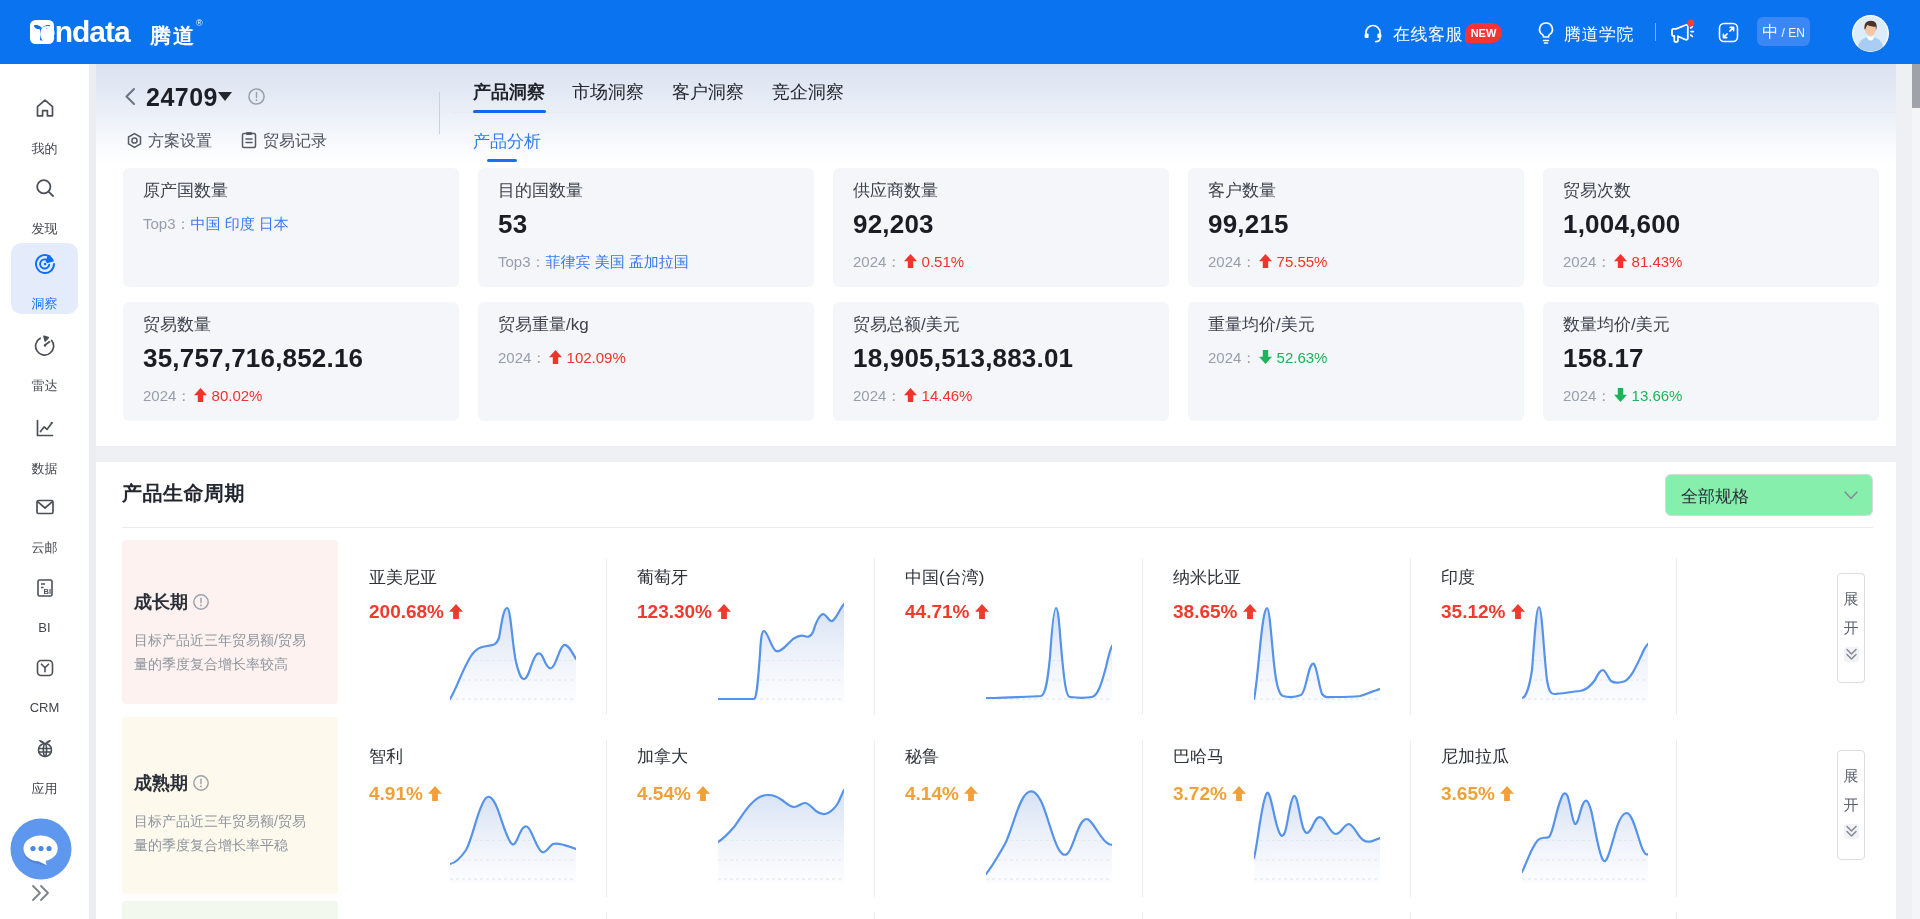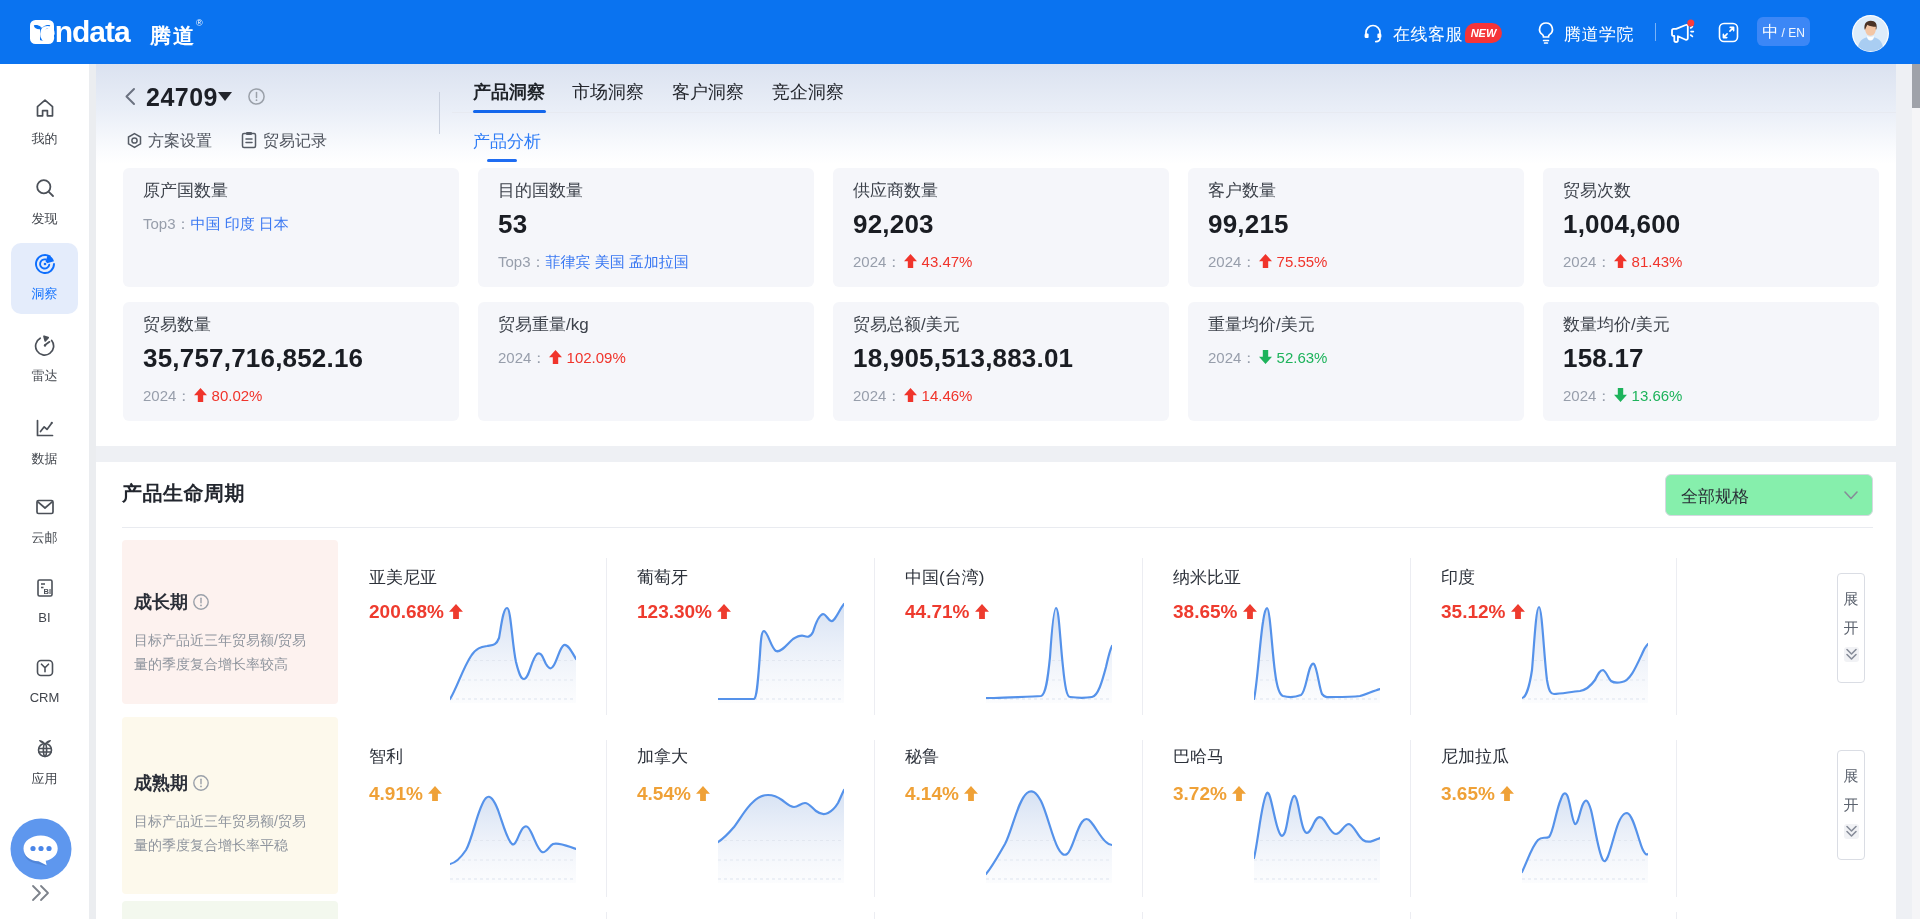--- a/index.html
+++ b/index.html
@@ -2,21 +2,21 @@
 <html><head><meta charset="utf-8">
 <style>
 *{margin:0;padding:0;box-sizing:border-box}
 html,body{width:1920px;height:919px;overflow:hidden}
 body{font-family:"Liberation Sans",sans-serif;background:#eef0f4;position:relative}
 .abs{position:absolute}
 .nav{position:absolute;left:0;top:0;width:1920px;height:64px;background:#0a73f0}
 .side{position:absolute;left:0;top:64px;width:89px;height:855px;background:#fff}
 .sstrip{position:absolute;left:89px;top:64px;width:7px;height:855px;background:#ebedf0}
 .sitem{position:absolute;left:0;width:89px;text-align:center;color:#41454c;font-size:13px}
-.sitem .lab{margin-top:10px}
+.sitem .lab{margin-top:20px}
 .sact{position:absolute;left:11px;width:67px;height:71px;background:#e4ecfb;border-radius:10px}
 .panel{position:absolute;background:#fff}
 .card{position:absolute;width:336px;height:119px;background:#f5f6fa;border-radius:6px;padding:11px 20px}
 .ct{font-size:17px;color:#3d424b}
 .cn{font-size:26px;font-weight:bold;color:#1a1d23;margin-top:7px;letter-spacing:.2px}
 .cb{font-size:15px;color:#979eab;margin-top:13px}
 .cb .lk{color:#3a78f2}
 .red{color:#f0342b}.grn{color:#1db35b}.org{color:#efa137}
 .tab{position:absolute;top:80px;font-size:18px;color:#23262d}
 .cell-name{font-size:17px;color:#2c313a}
@@ -46,21 +46,21 @@
 <div class="abs" style="left:39px;top:15px;color:#fff;font-size:30px;font-weight:bold;letter-spacing:-1px">endata</div>
 <div class="abs" style="left:150px;top:22px;color:#fff;font-size:21px;font-weight:bold;letter-spacing:2px">腾道</div>
 <div class="abs" style="left:196px;top:18px;color:#fff;font-size:9px">®</div>
 <svg class="abs" style="left:1362px;top:22px" width="22" height="22" viewBox="0 0 22 22" fill="none" stroke="#fff" stroke-width="1.7" stroke-linecap="round" stroke-linejoin="round">
 <path d="M4 13.5 v-3 a7 7 0 0 1 14 0 v3"></path>
 <path d="M4 11.5 h1.6 a1 1 0 0 1 1 1 v2.6 a1 1 0 0 1 -1 1 H4 a1.4 1.4 0 0 1 -1.4-1.4 v-1.8 A1.4 1.4 0 0 1 4 11.5 Z" fill="#fff" stroke="none"></path>
 <path d="M18 11.5 h-1.6 a1 1 0 0 0 -1 1 v2.6 a1 1 0 0 0 1 1 H18 a1.4 1.4 0 0 0 1.4-1.4 v-1.8 A1.4 1.4 0 0 0 18 11.5 Z" fill="#fff" stroke="none"></path>
 <path d="M18 16.5 c0 2-1.8 3-4.2 3.2"></path>
 </svg>
 <div class="abs" style="left:1393px;top:23px;color:#fff;font-size:17px;letter-spacing:.5px">在线客服</div>
-<div class="abs" style="left:1465px;top:23px;width:37px;height:20px;background:#f53438;border-radius:10px 10px 10px 3px;color:#fff;font-size:11px;font-weight:bold;font-style:italic;text-align:center;line-height:20px">NEW</div>
+<div class="abs" style="left:1465px;top:23px;width:37px;height:20px;background:#f53438;border-radius:10px 10px 10px 3px;color:#fff;font-size:11px;font-weight:bold;text-align:center;line-height:20px">NEW</div>
 <svg class="abs" style="left:1536px;top:21px" width="20" height="24" viewBox="0 0 20 24" fill="none" stroke="#fff" stroke-width="1.7" stroke-linecap="round">
 <path d="M10 2 a6.3 6.3 0 0 1 3.5 11.6 c-.8.6-1 1.4-1 2.4 h-5 c0-1-.2-1.8-1-2.4 A6.3 6.3 0 0 1 10 2 Z"></path>
 <path d="M7.6 19.5 h4.8 M8.6 22 h2.8"></path>
 </svg>
 <div class="abs" style="left:1564px;top:23px;color:#fff;font-size:17px;letter-spacing:.5px">腾道学院</div>
 <div class="abs" style="left:1655px;top:23px;width:1px;height:18px;background:rgba(255,255,255,.45)"></div>
 <svg class="abs" style="left:1669px;top:18px" width="28" height="30" viewBox="0 0 28 30" fill="none" stroke="#fff" stroke-width="1.8" stroke-linecap="round" stroke-linejoin="round">
 <path d="M4.8 10.8 c-1 0-1.8.8-1.8 1.8 v3.6 c0 1 .8 1.8 1.8 1.8 h.5 v4.2 c0 1 .8 1.8 1.8 1.8 s1.8-.8 1.8-1.8 v-4 l7.8 3.5 c1 .45 2.1-.3 2.1-1.4 V8.4 c0-1.1-1.1-1.85-2.1-1.4 L7.2 10.8 Z"></path>
 <path d="M21.6 10 l1.8-1.4 M22 13.6 h2.4 M21.6 17 l1.8 1.4" stroke-width="1.6"></path>
 <circle cx="21.8" cy="5" r="3.5" fill="#fa3c3c" stroke="none"></circle>
@@ -203,21 +203,21 @@
 <div class="card" style="left:478px;top:168px">
     <div class="ct">目的国数量</div>
     <div class="cn">53</div>
     <div class="cb"><span style="color:#979eab">Top3：</span><span class="lk">菲律宾 美国 孟加拉国</span></div>
   </div>
 <div class="card" style="left:833px;top:168px">
     <div class="ct">供应商数量</div>
     <div class="cn">92,203</div>
     <div class="cb"><span style="color:#979eab">2024： </span><svg width="13" height="14" viewBox="0 0 13 14" style="vertical-align:-1px">
         <path d="M6.5 0 L13 7.3 H9.2 V14 H3.8 V7.3 H0 Z" fill="#f0342b"></path>
-      </svg> <span class="red">43.47%</span></div>
+      </svg> <span class="red">0.51%</span></div>
   </div>
 <div class="card" style="left:1188px;top:168px">
     <div class="ct">客户数量</div>
     <div class="cn">99,215</div>
     <div class="cb"><span style="color:#979eab">2024： </span><svg width="13" height="14" viewBox="0 0 13 14" style="vertical-align:-1px">
         <path d="M6.5 0 L13 7.3 H9.2 V14 H3.8 V7.3 H0 Z" fill="#f0342b"></path>
       </svg> <span class="red">75.55%</span></div>
   </div>
 <div class="card" style="left:1543px;top:168px">
     <div class="ct">贸易次数</div>

